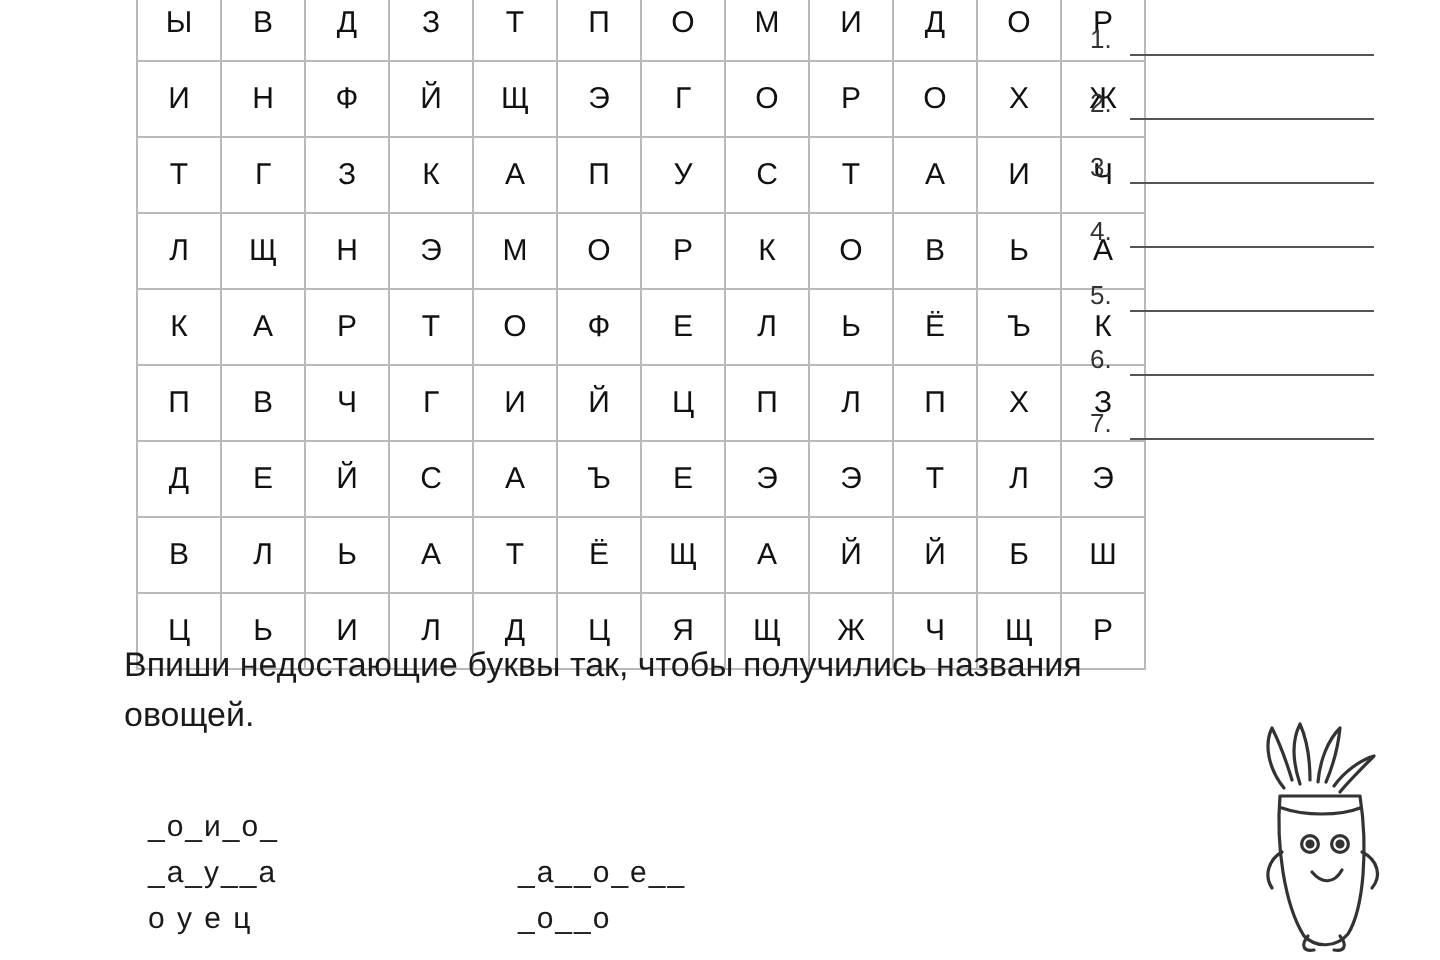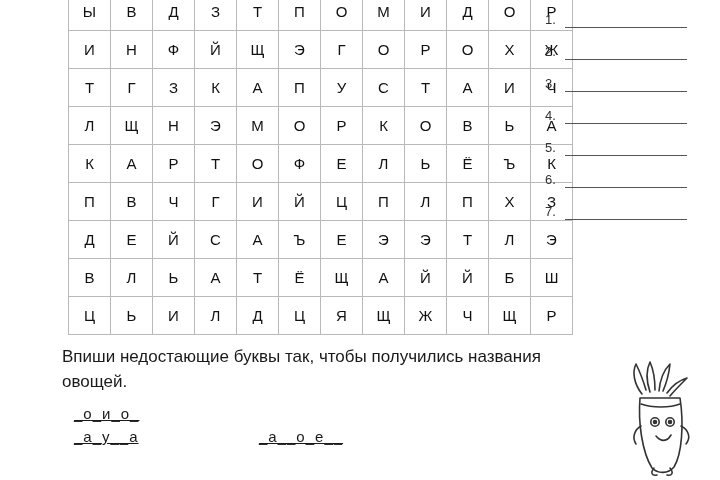--- a/index.html
+++ b/index.html
@@ -68,21 +68,21 @@
     border-bottom: 1px solid #555;
     height: 14px;
     margin-left: 4px;
     margin-right: 18px;
   }
 
   
   .instruction {
     position: absolute;
     left: 62px;
-    top: 345px;
+    top: 321px;
     width: 545px;
     font-size: 17px;
     line-height: 1.45;
     color: #1a1a1a;
   }
 
   
   .blanks {
     position: absolute;
     left: 74px;
@@ -94,21 +94,20 @@
   }
   .blank-row {
     display: flex;
     height: 23px;
     align-items: center;
   }
   .blank-col {
     width: 185px;
     white-space: pre;
     font-family: "Liberation Sans", sans-serif;
-    text-decoration: underline;
   }
 
   
   .carrot {
     position: absolute;
     left: 612px;
     top: 360px;
     width: 92px;
     height: 118px;
   }
@@ -285,20 +284,24 @@
   <div class="instruction">Впиши недостающие буквы так, чтобы получились названия овощей.</div>
 
   <div class="blanks">
     <div class="blank-row">
       <span class="blank-col">_о_и_о_</span>
     </div>
     <div class="blank-row">
       <span class="blank-col">_а_у__а</span>
       <span class="blank-col">_а__о_е__</span>
     </div>
+    <div class="blank-row">
+      <span class="blank-col">о у е ц</span>
+      <span class="blank-col">_о__о</span>
+    </div>
   </div>
 
   <div class="carrot">
     <svg width="92" height="118" viewBox="0 0 92 118" xmlns="http://www.w3.org/2000/svg">
       <g fill="none" stroke="#333" stroke-width="1.6" stroke-linecap="round" stroke-linejoin="round">
 
         <path d="M30 34 C22 24, 20 12, 24 4 C28 12, 31 20, 34 30"></path>
         <path d="M38 32 C34 20, 34 10, 38 2 C42 11, 43 21, 43 30"></path>
         <path d="M47 31 C48 20, 52 10, 58 4 C57 14, 54 24, 51 31"></path>
         <path d="M55 33 C60 26, 68 20, 75 18 C68 25, 62 31, 58 36"></path>

